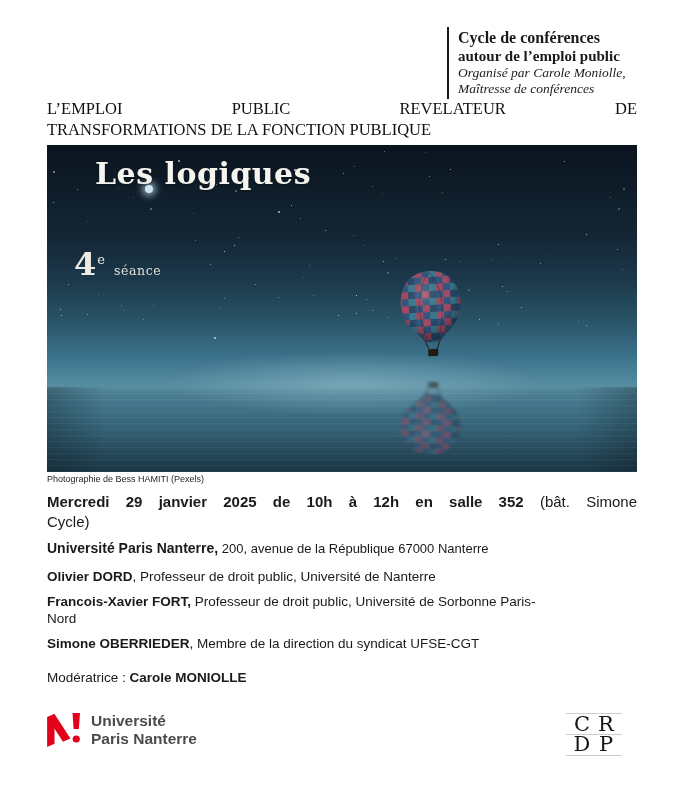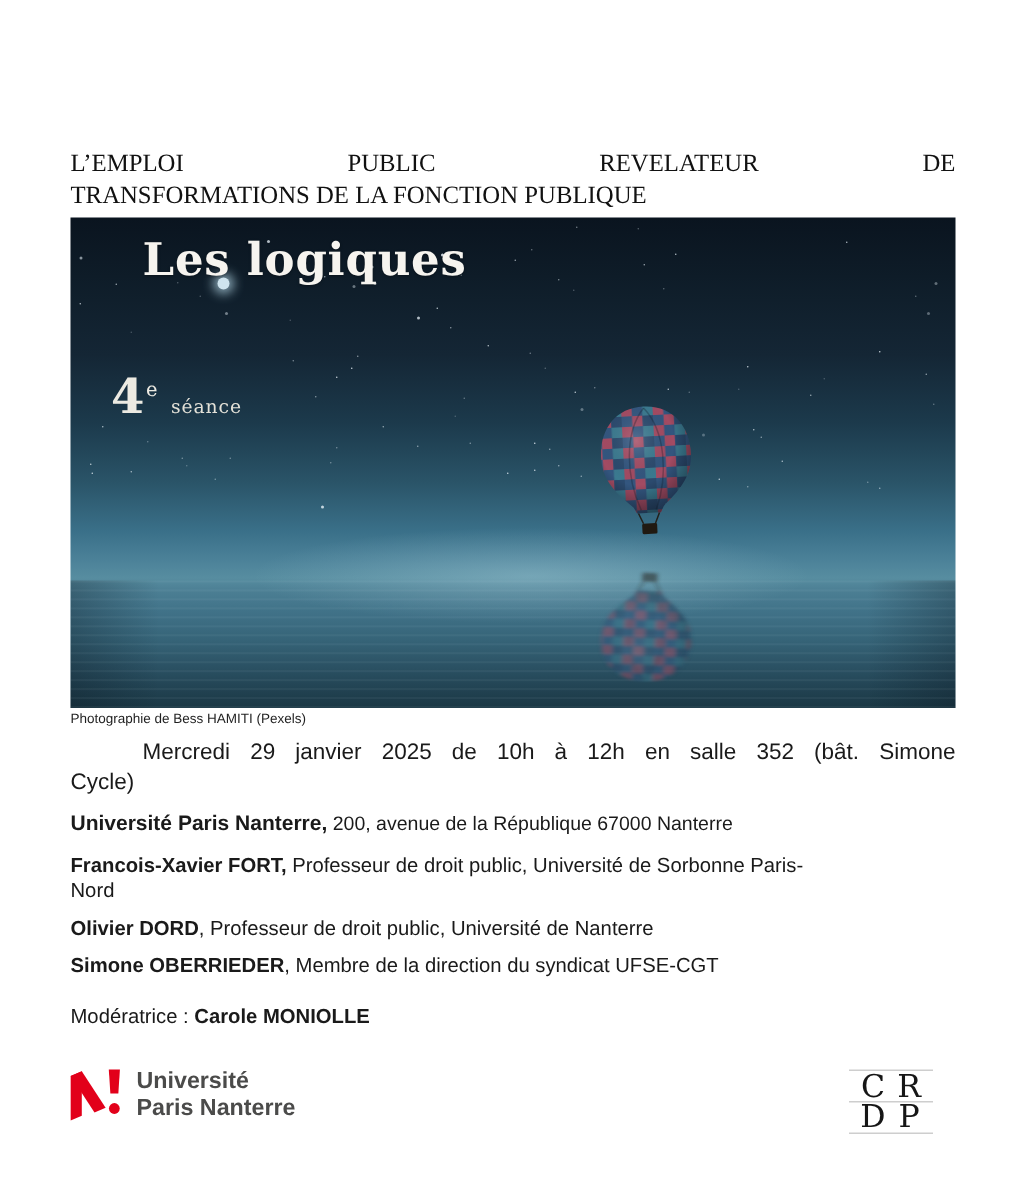--- a/index.html
+++ b/index.html
@@ -45,21 +45,21 @@
           font-family:"DejaVu Serif",serif;color:#eceae2;}
   .seance-num{font-size:32px;font-weight:bold;}
   .seance-sup{font-size:13px;position:relative;top:-11px;margin-left:1px;}
   .seance-label{font-size:12.5px;margin-left:9px;letter-spacing:.6px;color:#e3e1d8;}
 
   .credit{position:absolute;left:47px;top:474px;font-size:9px;color:#1f1f1f;}
 
   
   .details{position:absolute;left:47px;top:492px;width:590px;}
   .date{margin:0;font-size:15px;line-height:20px;text-align:justify;text-align-last:justify;}
-  .date b{font-weight:normal;margin-left:48px;}
+  .date b{font-weight:bold;}
   .venue{margin:8px 0 0;font-size:13px;line-height:17px;}
   .venue b{font-size:14px;}
 
   
   .speakers{position:absolute;left:47px;top:568px;width:590px;font-size:13.5px;line-height:17px;}
   .speakers p{margin:0 0 8px;}
   .speakers .head{margin-bottom:7px;}
   .speakers b{font-size:13.5px;}
   .moderator{margin-top:17px !important;}
 
@@ -70,20 +70,26 @@
         grid-template-columns:24px 24px;font-family:"DejaVu Serif",serif;font-size:21px;
         line-height:20px;color:#161616;text-align:center;}
   .crdp{position:absolute;}
   .crdp-wrap{position:absolute;left:570px;top:714px;}
 </style>
 </head>
 <body>
 
 <div class="page">
 
+  <div class="cycle-box">
+    <div class="cycle-l1">Cycle de conférences</div>
+    <div class="cycle-l2">autour de l’emploi public</div>
+    <div class="cycle-l3">Organisé par Carole Moniolle,</div>
+    <div class="cycle-l4">Maîtresse de conférences</div>
+  </div>
 
   <h1 class="main-title">
     <span class="t1">L’EMPLOI PUBLIC REVELATEUR DE</span>
     <span class="t2">TRANSFORMATIONS DE LA FONCTION PUBLIQUE</span>
   </h1>
 
   <div class="photo">
     <div class="star-field">
         <span class="star" style="left: 30%; top: 32.5%; height: 1px; width: 1px; opacity: 0.89;"></span>
         <span class="star" style="left: 52.3%; top: 51.5%; height: 1px; width: 1px; opacity: 0.84;"></span>
@@ -219,22 +225,22 @@
   </div>
 
   <div class="credit">Photographie de Bess HAMITI (Pexels)</div>
 
   <div class="details">
     <p class="date"><b>Mercredi 29 janvier 2025 de 10h à 12h en salle 352</b><span> (bât. Simone</span><br><span>Cycle)</span></p>
     <p class="venue"><b>Université Paris Nanterre,</b><span> 200, avenue de la République 67000 Nanterre</span></p>
   </div>
 
   <div class="speakers">
+    <p><b>Olivier DORD</b><span>, Professeur de droit public, Université de Nanterre</span></p>
     <p><b>Francois-Xavier FORT,</b><span> Professeur de droit public, Université de Sorbonne Paris-</span><br><span>Nord</span></p>
-    <p><b>Olivier DORD</b><span>, Professeur de droit public, Université de Nanterre</span></p>
     <p><b>Simone OBERRIEDER</b><span>, Membre de la direction du syndicat UFSE-CGT</span></p>
     <p class="moderator"><span>Modératrice : </span><b>Carole MONIOLLE</b></p>
   </div>
 
   <div class="upn">
     <svg width="36" height="36" viewBox="0 0 34 34">
       <g fill="#e2001a">
         <polygon points="2,5 9,2 9,30 2,33"></polygon>
         <polygon points="2,5 9,2 24,25 17,28"></polygon>
         <polygon points="26,1 33,1 32,16 27,16"></polygon>

